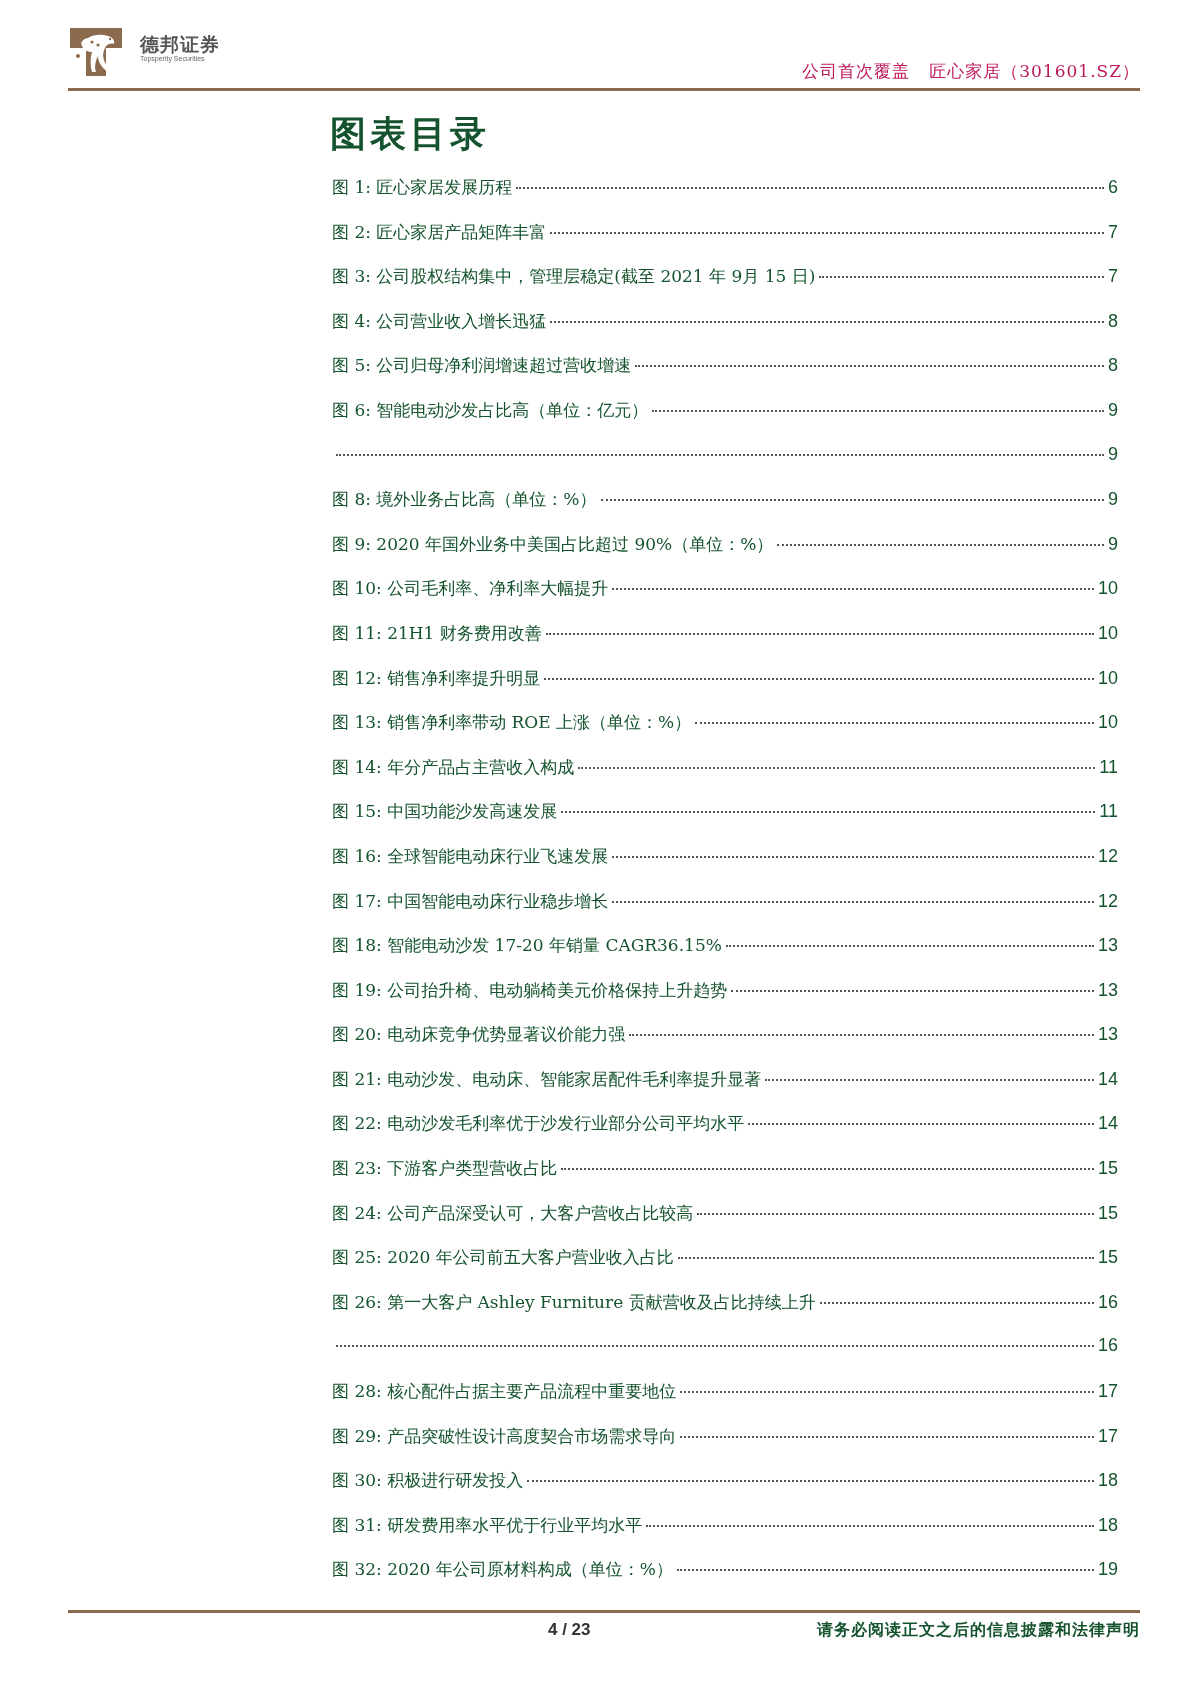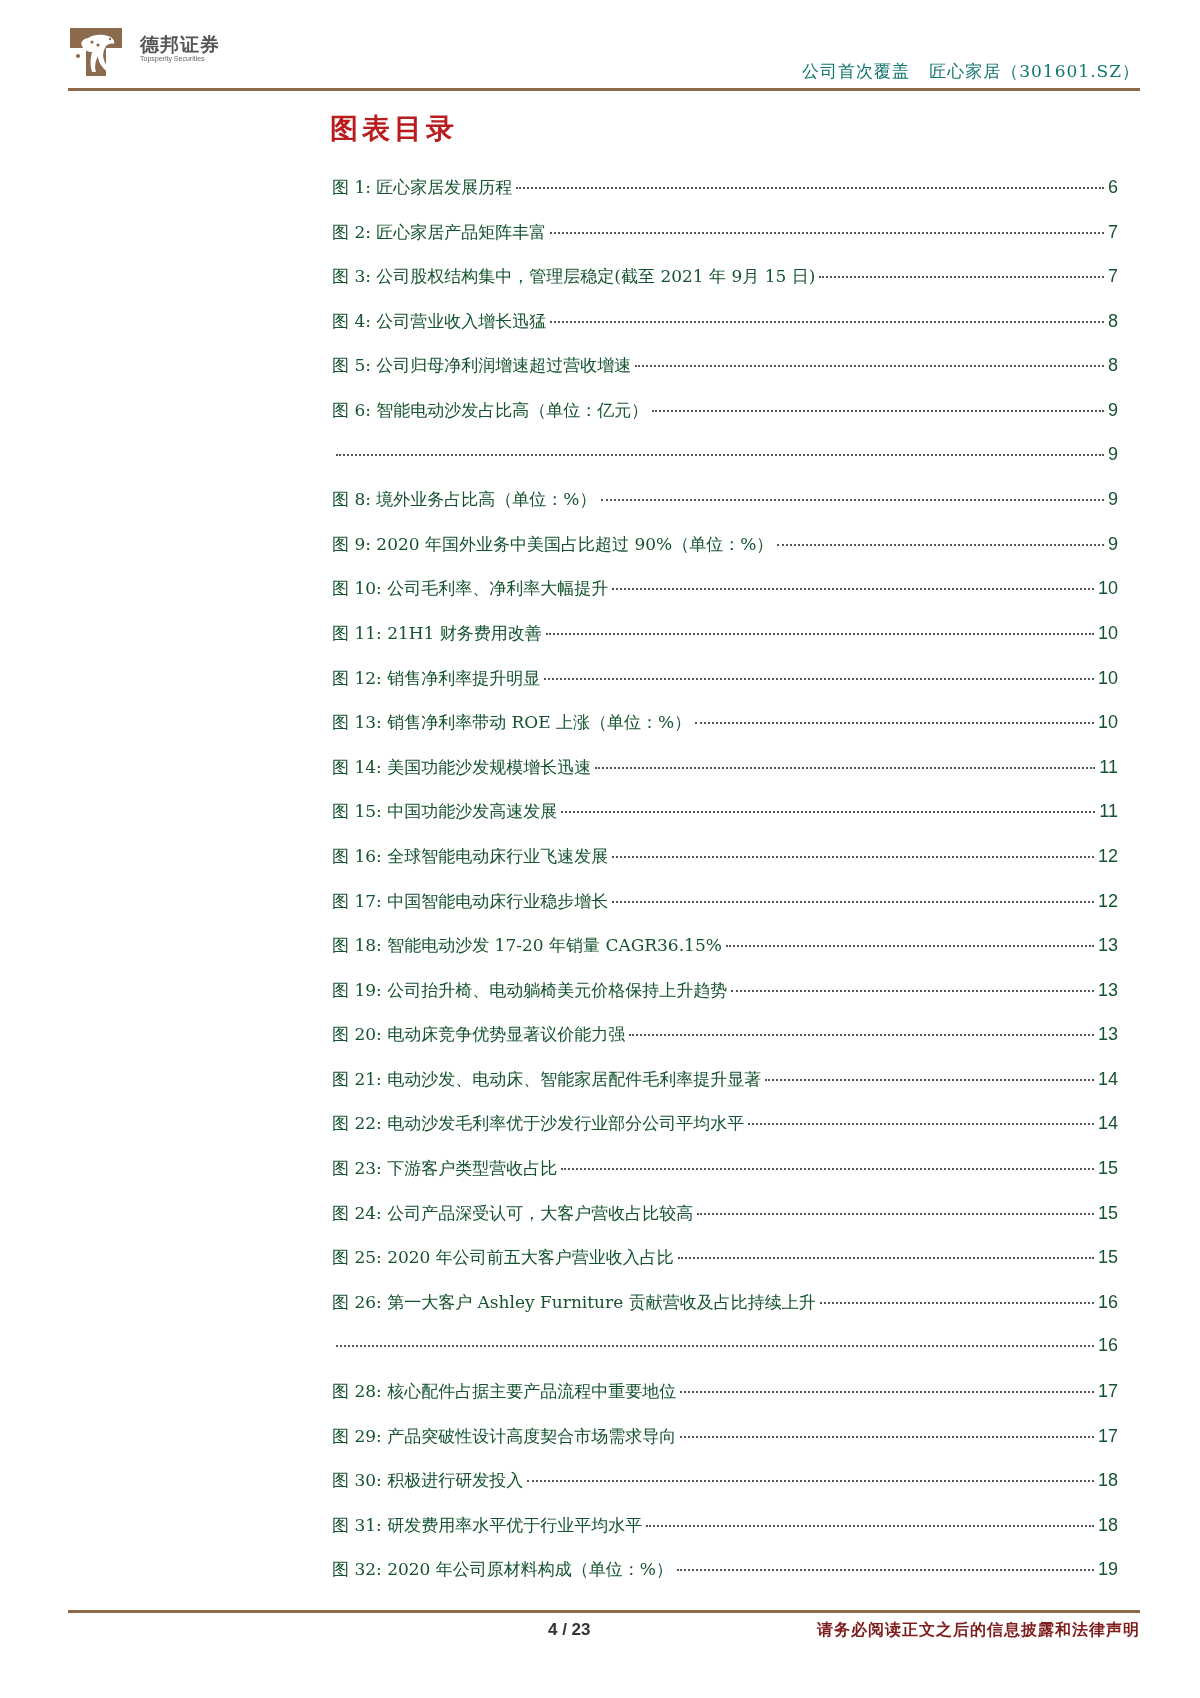--- a/index.html
+++ b/index.html
@@ -4,34 +4,34 @@
 <style>
   html, body { margin: 0; padding: 0; background: #ffffff; }
   body { width: 1200px; height: 1698px; position: relative; font-family: "DejaVu Serif", "Liberation Serif", serif; color: #222; }
   .page { position: absolute; left: 0; top: 0; width: 1200px; height: 1698px; }
 
   .header { position: absolute; left: 68px; top: 22px; width: 1072px; height: 70px; }
   .logo { position: absolute; left: 0; top: 4px; width: 56px; height: 52px; }
   .logo-text { position: absolute; left: 72px; top: 12px; }
   .logo-cn { font-family: "DejaVu Sans", "Liberation Sans", sans-serif; font-weight: bold; font-size: 19px; color: #555; letter-spacing: 1px; line-height: 20px; }
   .logo-en { font-family: "Liberation Sans", "DejaVu Sans", sans-serif; font-size: 7px; color: #666; line-height: 10px; }
-  .header-right { position: absolute; right: 0; top: 38px; font-size: 17px; color: #0f766e; letter-spacing: 1px; }
+  .header-right { position: absolute; right: 0; top: 38px; font-size: 17px; color: #be185d; letter-spacing: 1px; }
   .header-rule { position: absolute; left: 68px; top: 88px; width: 1072px; height: 3px; background: #8b6a4e; }
 
-  .toc-title { position: absolute; left: 330px; top: 110px; font-size: 28px; font-weight: bold; color: #b91c1c; letter-spacing: 4px; }
+  .toc-title { position: absolute; left: 330px; top: 110px; font-size: 36px; font-weight: bold; color: #14532d; letter-spacing: 4px; }
 
   .toc { position: absolute; left: 332px; top: 176px; width: 786px; }
   .toc-item { display: flex; align-items: baseline; height: 44.6px; font-size: 17px; color: #14532d; }
   .toc-label { white-space: nowrap; flex: 0 0 auto; font-family: "DejaVu Serif", serif; }
   .toc-leader { flex: 1 1 auto; border-bottom: 2px dotted #555; margin: 0 4px; transform: translateY(-4px); min-width: 10px; }
   .toc-page { flex: 0 0 auto; font-family: "Liberation Sans", "DejaVu Sans", sans-serif; font-size: 18px; text-align: right; }
 
   .footer-rule { position: absolute; left: 68px; top: 1610px; width: 1072px; height: 3px; background: #8b6a4e; }
   .footer-page { position: absolute; left: 548px; top: 1620px; font-family: "Liberation Sans", "DejaVu Sans", sans-serif; font-size: 17px; font-weight: bold; color: #333; }
-  .footer-disclaimer { position: absolute; right: 60px; top: 1620px; font-size: 16px; font-weight: bold; color: #7f1d1d; letter-spacing: 1px; }
+  .footer-disclaimer { position: absolute; right: 60px; top: 1620px; font-size: 16px; font-weight: bold; color: #14532d; letter-spacing: 1px; }
 </style>
 </head>
 <body>
 
 <div class="page">
 
   <div class="header">
     <div class="logo">
       <svg width="56" height="52" viewBox="0 0 56 52">
         <path d="M2 2 H54 V22 H38 V50 H18 V22 H2 Z" fill="#8b6a4e"></path>
@@ -115,21 +115,21 @@
         <span class="toc-label">图 12: 销售净利率提升明显</span>
         <span class="toc-leader"></span>
         <span class="toc-page">10</span>
       </div>
     <div class="toc-item">
         <span class="toc-label">图 13: 销售净利率带动 ROE 上涨（单位：%）</span>
         <span class="toc-leader"></span>
         <span class="toc-page">10</span>
       </div>
     <div class="toc-item">
-        <span class="toc-label">图 14: 美国功能沙发规模增长迅速</span>
+        <span class="toc-label">图 14: 年分产品占主营收入构成</span>
         <span class="toc-leader"></span>
         <span class="toc-page">11</span>
       </div>
     <div class="toc-item">
         <span class="toc-label">图 15: 中国功能沙发高速发展</span>
         <span class="toc-leader"></span>
         <span class="toc-page">11</span>
       </div>
     <div class="toc-item">
         <span class="toc-label">图 16: 全球智能电动床行业飞速发展</span>

